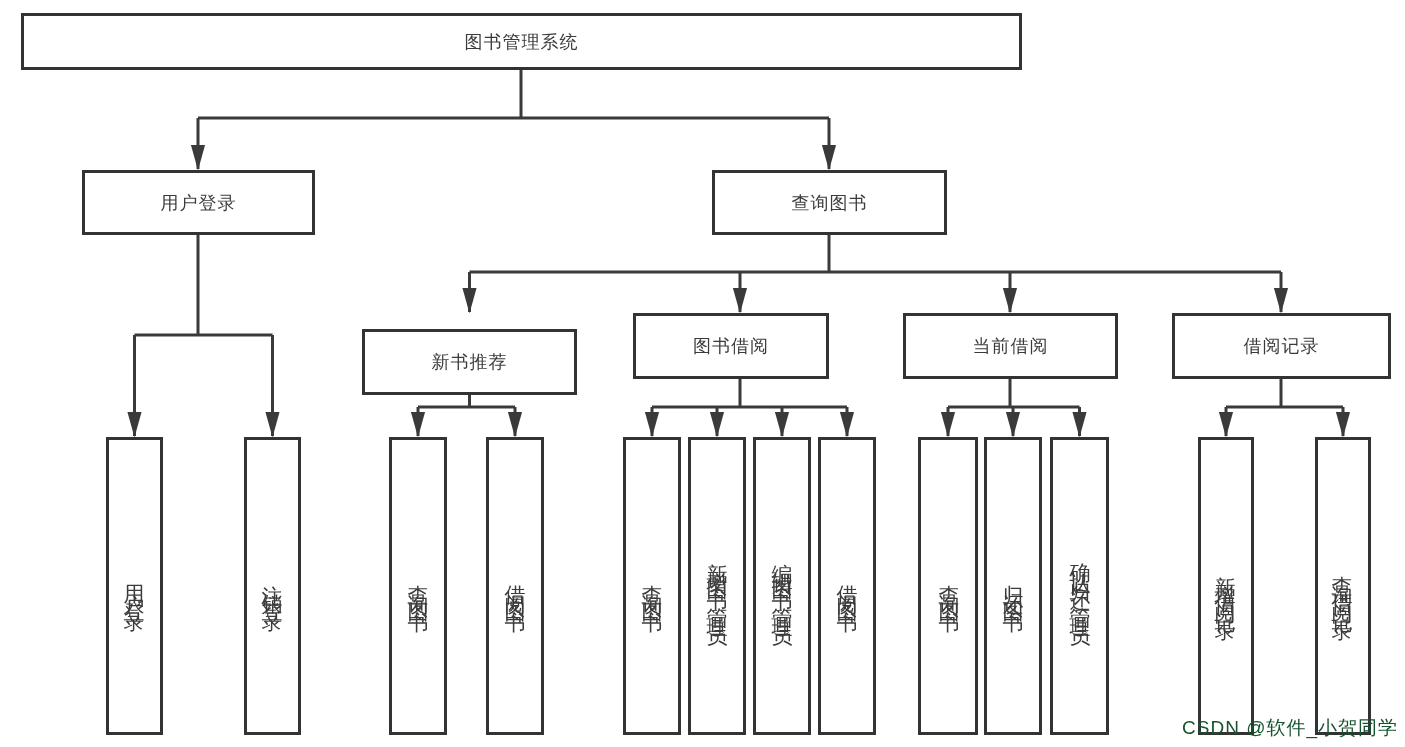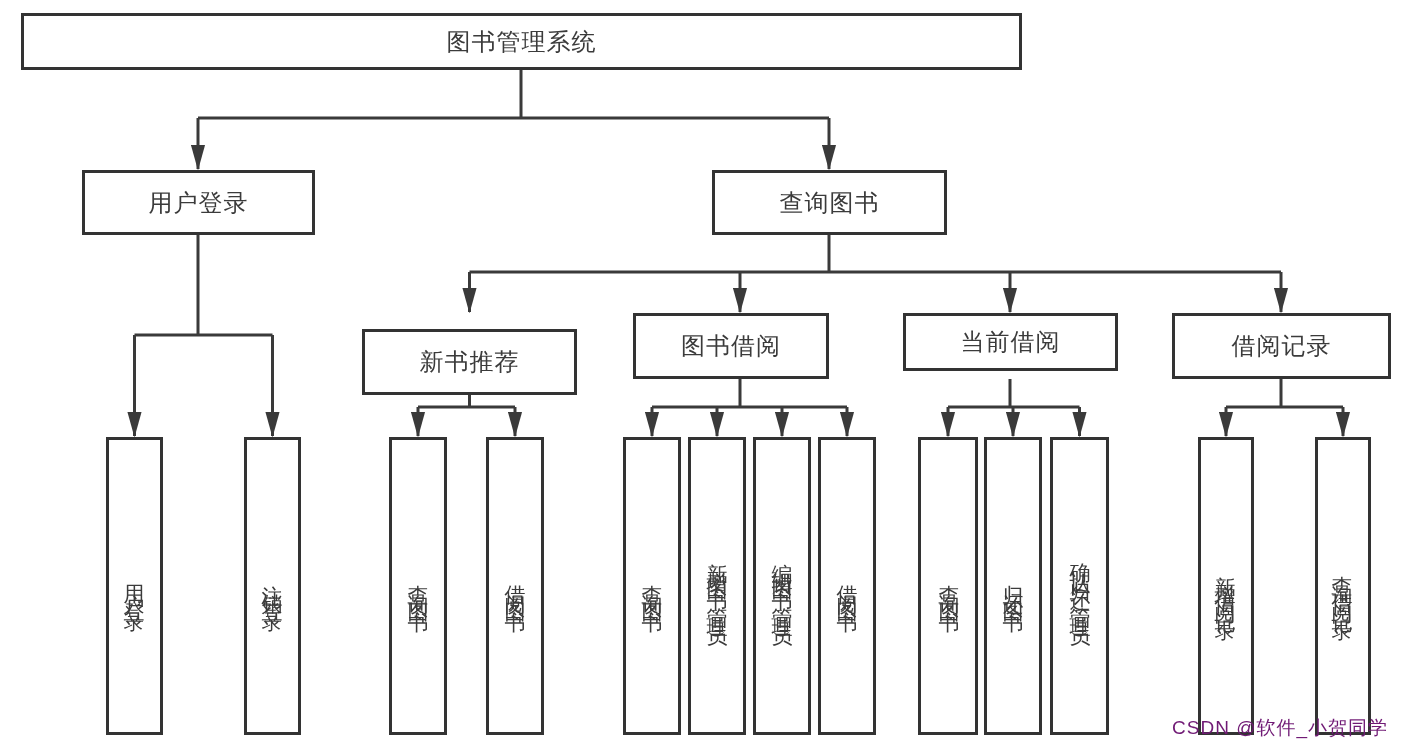--- a/index.html
+++ b/index.html
@@ -30,38 +30,38 @@
     position: absolute;
     box-sizing: border-box;
     border: 3px solid #333333;
     background: #ffffff;
     color: #3b3b3b;
   }
   .box.horiz {
     display: flex;
     align-items: center;
     justify-content: center;
-    font-size: 24px;
+    font-size: 18px;
     letter-spacing: 1px;
   }
   .box.tall {
     top: 437px;
     height: 298px;
     writing-mode: vertical-rl;
     text-align: center;
     font-size: 21px;
     letter-spacing: 9px;
     line-height: 52px;
   }
   .watermark {
     position: absolute;
-    right: 17px;
+    right: 7px;
     top: 715px;
     font-size: 19px;
-    color: #701a75;
+    color: #14532d;
     letter-spacing: 1px;
     white-space: nowrap;
   }
 </style>
 </head>
 <body>
 
 <div class="canvas">
 
   <svg class="connectors" width="1405" height="747">
@@ -119,21 +119,21 @@
     </g>
   </svg>
 
   <div class="box horiz" style="left:21px; top:13px; width:1001px; height:57px;">图书管理系统</div>
 
   <div class="box horiz" style="left:82px; top:170px; width:233px; height:65px;">用户登录</div>
   <div class="box horiz" style="left:712px; top:170px; width:235px; height:65px;">查询图书</div>
 
   <div class="box horiz" style="left:362px; top:329px; width:215px; height:66px;">新书推荐</div>
   <div class="box horiz" style="left:633px; top:313px; width:196px; height:66px;">图书借阅</div>
-  <div class="box horiz" style="left:903px; top:313px; width:215px; height:58px;">当前借阅</div>
+  <div class="box horiz" style="left:903px; top:313px; width:215px; height:66px;">当前借阅</div>
   <div class="box horiz" style="left:1172px; top:313px; width:219px; height:66px;">借阅记录</div>
 
   <div class="box tall" style="left:106px; width:57px;">用户登录</div>
   <div class="box tall" style="left:244px; width:57px;">注销登录</div>
 
   <div class="box tall" style="left:389px; width:58px;">查询图书</div>
   <div class="box tall" style="left:486px; width:58px;">借阅图书</div>
 
   <div class="box tall" style="left:623px; width:58px;">查询图书</div>
   <div class="box tall" style="left:688px; width:58px;">新增图书（管理员）</div>

